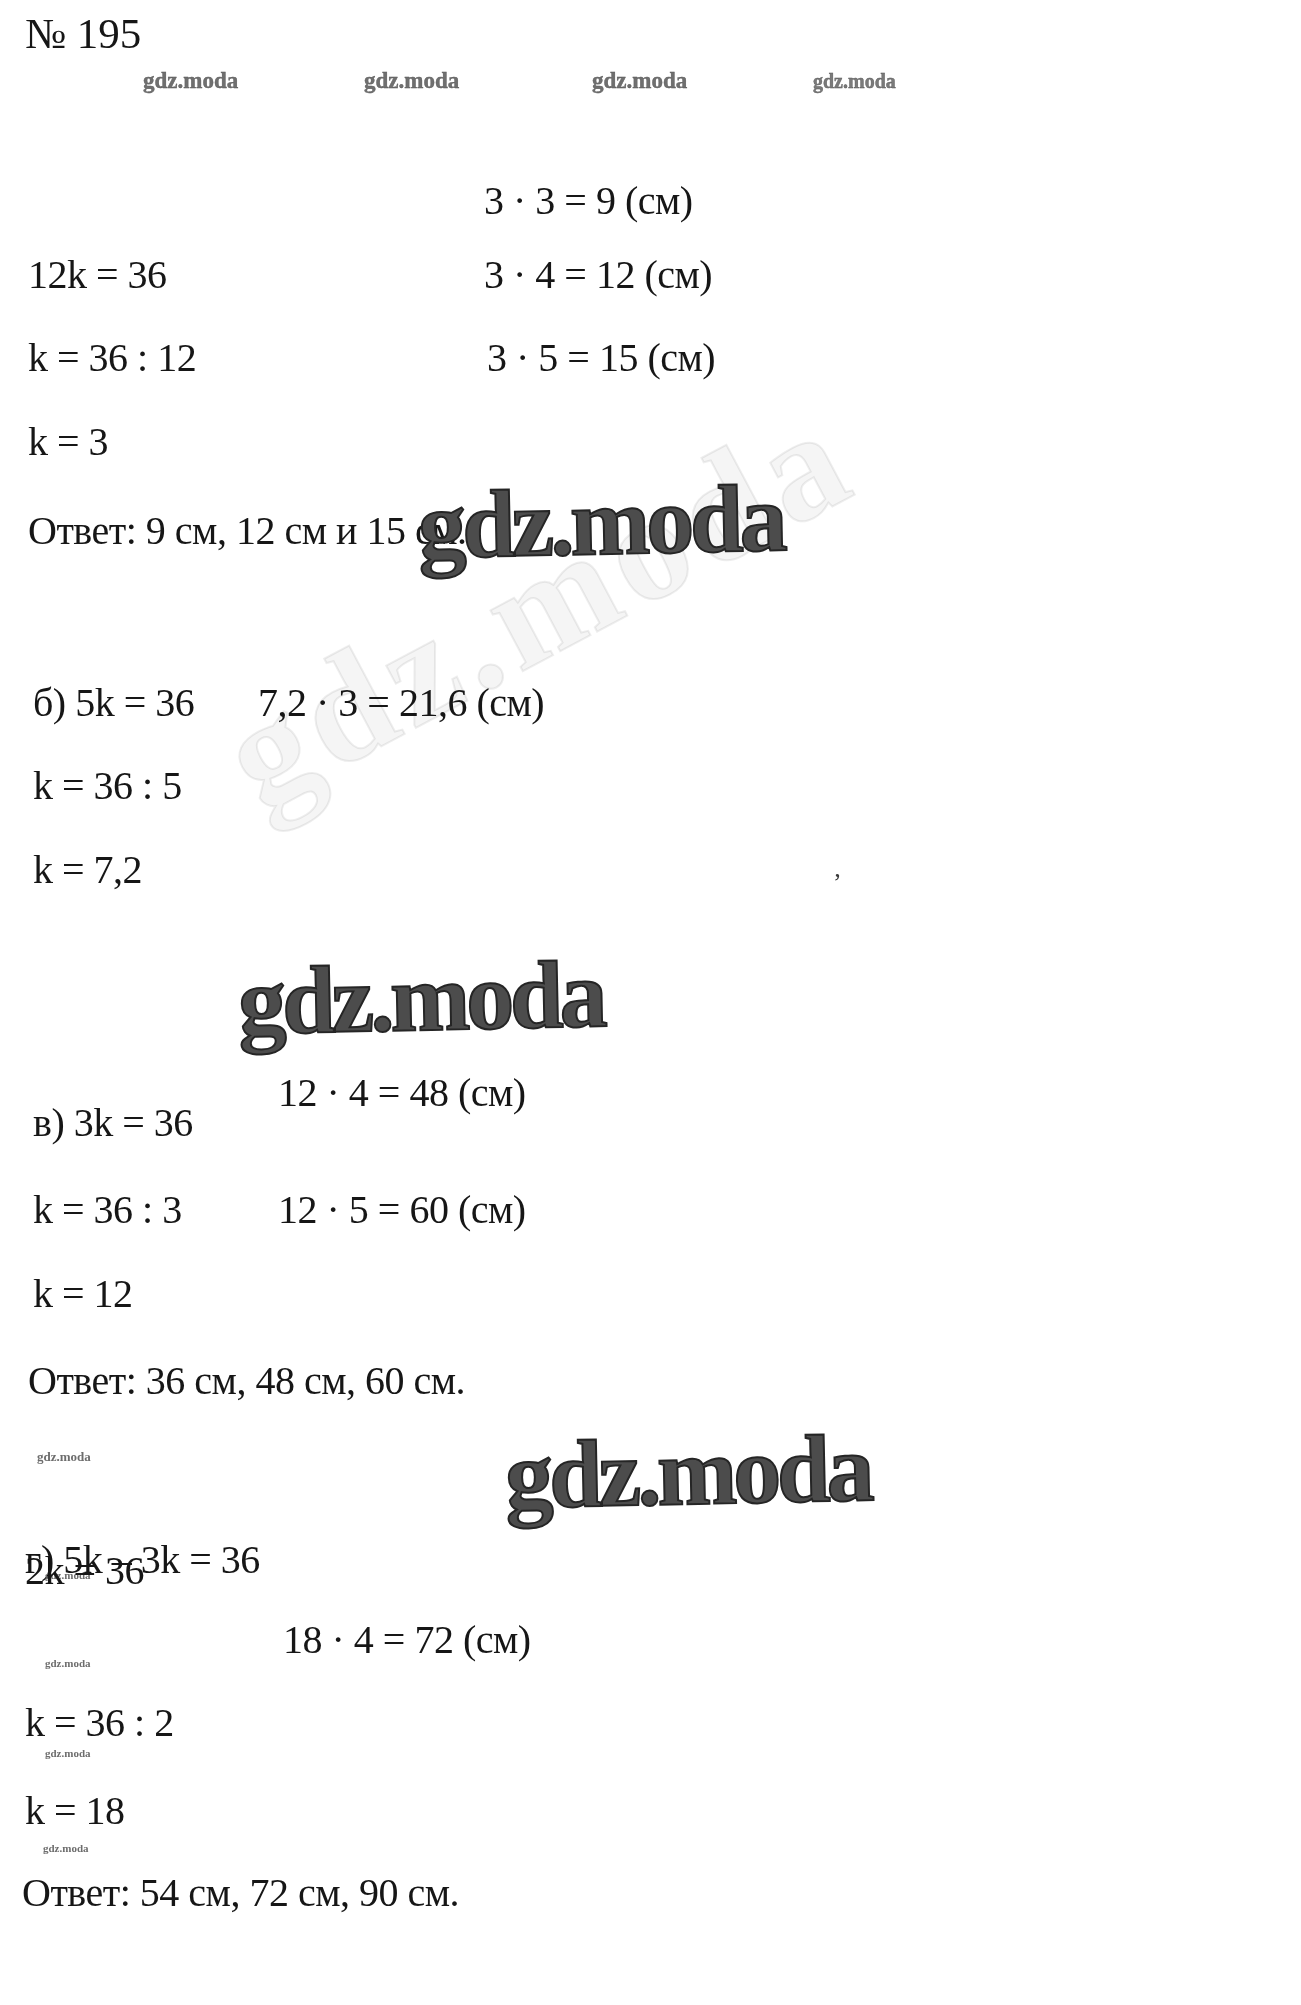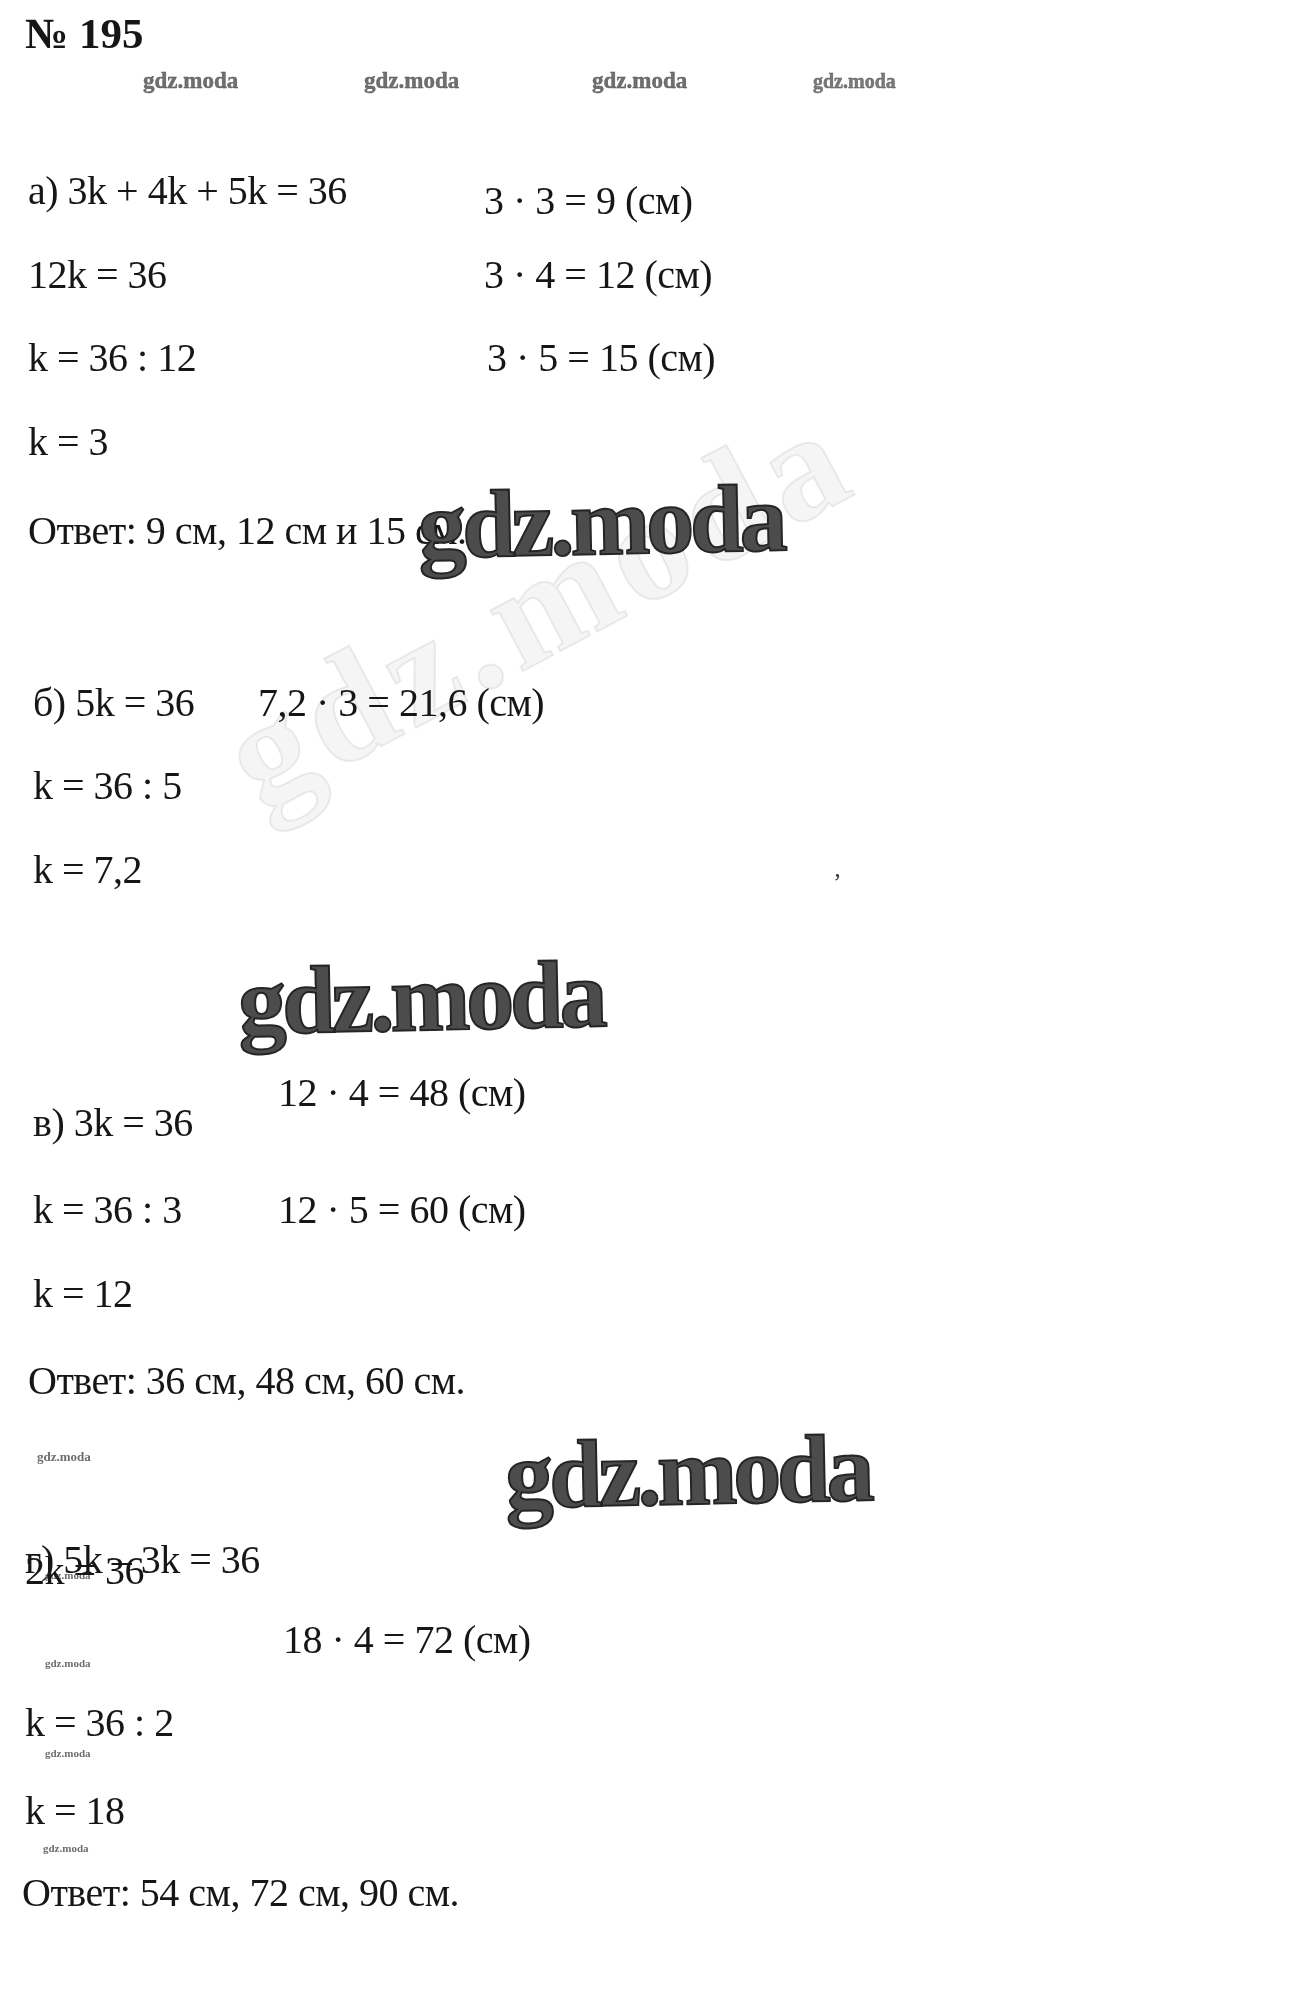--- a/index.html
+++ b/index.html
@@ -13,21 +13,21 @@
     overflow:hidden;
   }
   .line{
     position:absolute;
     white-space:nowrap;
     font-size:40px;
     line-height:1.1;
     letter-spacing:-0.5px;
   }
   .title{
-    font-weight:bold;
+    font-weight:normal;
     font-size:43px;
     letter-spacing:0;
   }
   .wm-small{
     position:absolute;
     font-weight:bold;
     font-size:23px;
     color:#6f6f6f;
     -webkit-text-stroke:0.4px #585858;
     white-space:nowrap;
@@ -80,21 +80,20 @@
   <div class="wm-diag">gdz.moda</div>
 
   <div class="line title" style="left:25px;top:10px">№ 195</div>
 
   <span class="wm-small" style="left:143px;top:69px">gdz.moda</span>
   <span class="wm-small" style="left:364px;top:69px">gdz.moda</span>
   <span class="wm-small" style="left:592px;top:69px">gdz.moda</span>
   <span class="wm-small smaller" style="left:813px;top:71px">gdz.moda</span>
 
 
-  <div class="line" style="left:28px;top:169px">а) 3k + 4k + 5k = 36</div>
   <div class="line" style="left:484px;top:179px">3 · 3 = 9 (см)</div>
   <div class="line" style="left:28px;top:253px">12k = 36</div>
   <div class="line" style="left:484px;top:253px">3 · 4 = 12 (см)</div>
   <div class="line" style="left:28px;top:336px">k = 36 : 12</div>
   <div class="line" style="left:487px;top:336px">3 · 5 = 15 (см)</div>
   <div class="line" style="left:28px;top:420px">k = 3</div>
   <div class="line" style="left:28px;top:509px">Ответ: 9 см, 12 см и 15 см.</div>
 
   <div class="wm-big" style="left:418px;top:474px">gdz.moda</div>
 

